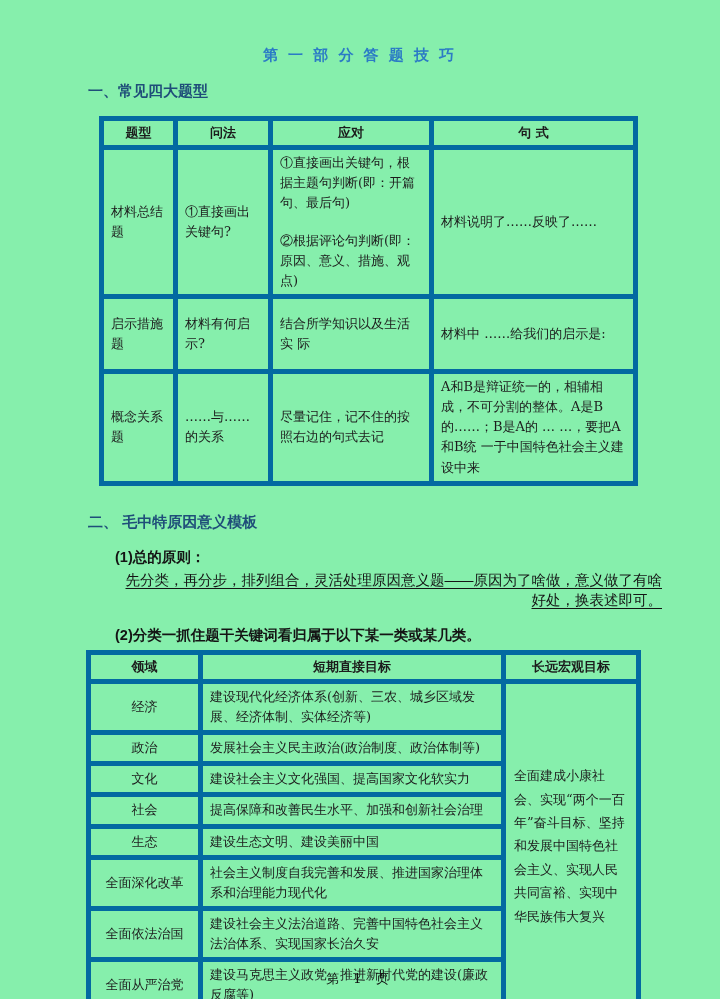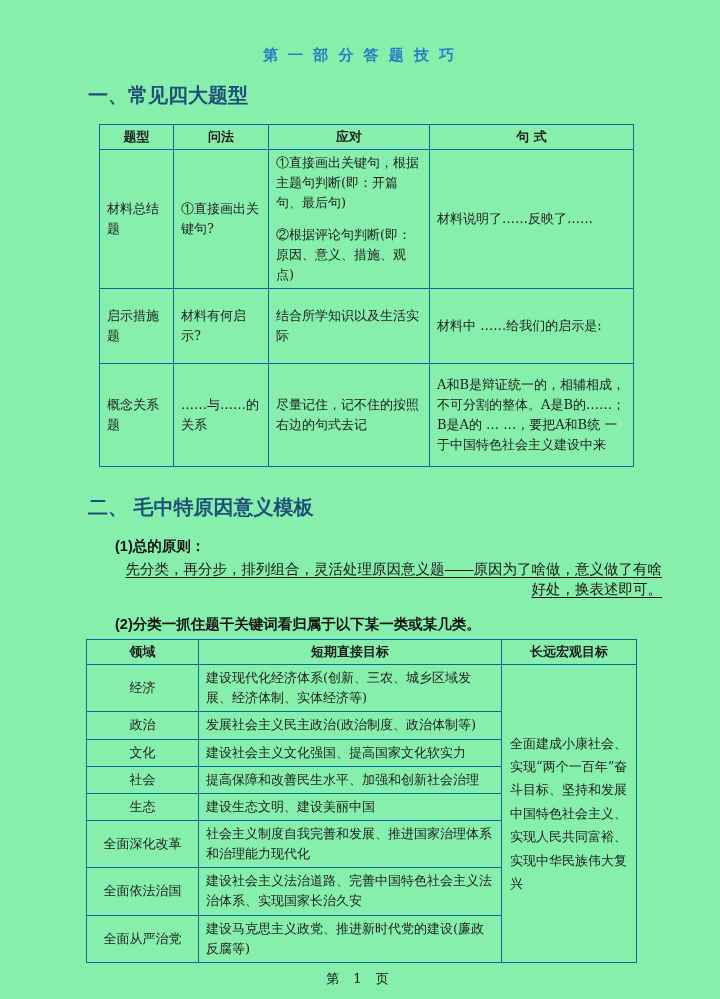--- a/index.html
+++ b/index.html
@@ -12,42 +12,42 @@
   .title {
     margin:0; padding-top:46px;
     text-align:center;
     font-family:"Liberation Sans",sans-serif;
     font-size:15px; font-weight:bold;
     color:#2b7bc5; letter-spacing:3px;
   }
   .h2 {
     margin:0;
     font-family:"Liberation Sans",sans-serif;
-    font-size:20px; font-weight:bold; color:#1f4e79;
+    font-size:15px; font-weight:bold; color:#1f4e79;
   }
   .h2.s1 { margin:17px 0 0 88px; }
   .h2.s2 { margin:27px 0 0 88px; }
 
   table { border-collapse:collapse; table-layout:fixed; }
   .t1 { margin:15px 0 0 99px; width:534px; }
   .t2 { margin:5px 0 0 86px;  width:550px; }
   th,td {
-    border:1px solid #0369a1;
+    border:5px solid #0369a1;
     font-size:13px; font-weight:normal;
     vertical-align:middle; padding:3px 7px;
     line-height:1.55; word-break:break-all;
   }
   th { text-align:center; font-weight:bold; padding:2px 4px; }
   .t1 tr.hdr { height:25px; }
   .t1 tr.r1 { height:95px; }
   .t1 tr.r2 { height:79px; }
   .t1 tr.r3 { height:75px; }
   .t1 tr.r4 { height:103px; }
   .t1 td p { margin:0; }
-  .t1 td p + p { margin-top:11px; }
+  .t1 td p + p { margin-top:17px; }
 
   .t2 tr.hdr { height:23px; }
   .t2 tr.short { height:24px; }
   .t2 tr.tall2 { height:40px; }
   .t2 tr.tall1 { height:41px; }
   .t2 tr.last  { height:44px; }
   .t2 td.domain { text-align:center; padding:2px 4px; }
   .t2 td.longterm { vertical-align:middle; line-height:1.8; padding:4px 8px; }
 
   .lbl {

